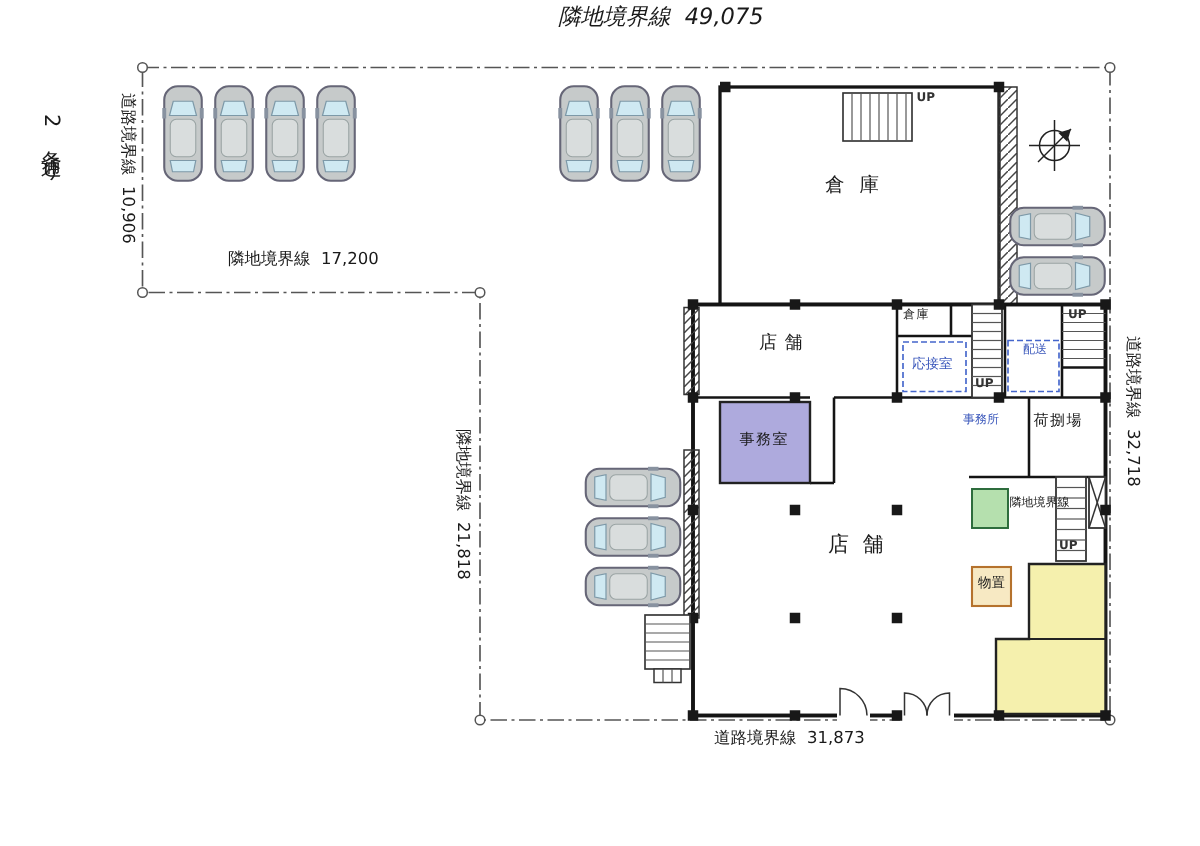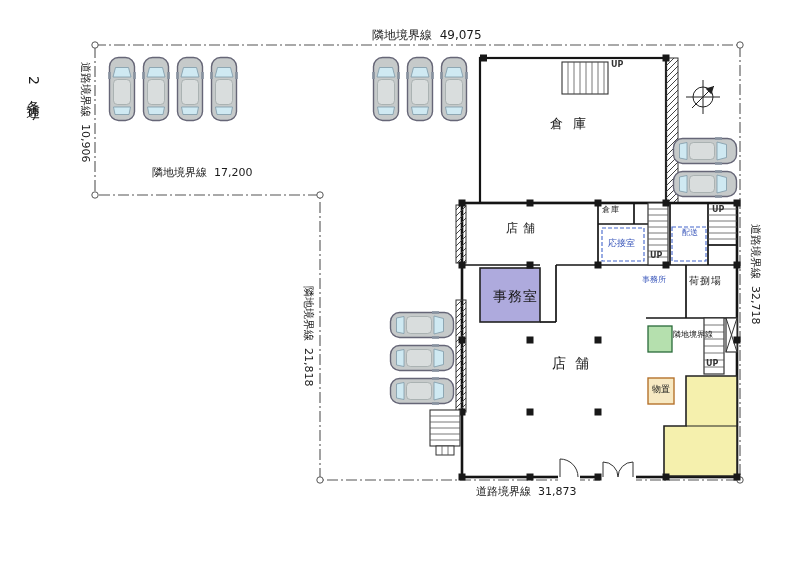--- a/index.html
+++ b/index.html
@@ -203,21 +203,21 @@
     <use href="#car" transform="translate(455,311) rotate(90)"></use>
     <use href="#car" transform="translate(455,344) rotate(90)"></use>
     <use href="#car" transform="translate(455,377) rotate(90)"></use>
   </g>
 </svg>
 
 <div class="lbl" style="left:26px;top:76px;font-size:14px;writing-mode:vertical-rl;letter-spacing:4px;">2条通り</div>
 
 <div class="lbl v" style="left:91px;top:62px;font-size:11px;">道路境界線  10,906</div>
 
-<div class="lbl" style="left:372px;top:29px;font-size:12px;">隣地境界線  49,075</div>
+<div class="lbl" style="left:372px;top:4px;font-size:15px;font-style:italic;">隣地境界線  49,075</div>
 
 <div class="lbl" style="left:152px;top:167px;font-size:11px;">隣地境界線  17,200</div>
 
 <div class="lbl v" style="left:314px;top:286px;font-size:11px;">隣地境界線  21,818</div>
 
 <div class="lbl v" style="left:761px;top:224px;font-size:11px;">道路境界線  32,718</div>
 
 <div class="lbl" style="left:476px;top:486px;font-size:11px;">道路境界線  31,873</div>
 
 
@@ -225,21 +225,21 @@
 
 <div class="lbl" style="left:506px;top:222px;font-size:12px;letter-spacing:5px;">店舗</div>
 
 <div class="lbl" style="left:602px;top:206px;font-size:8px;letter-spacing:1px;">倉庫</div>
 
 <div class="lbl blue" style="left:608px;top:239px;font-size:9px;">応接室</div>
 
 <div class="lbl blue" style="left:682px;top:229px;font-size:8px;">配送</div>
 <div class="lbl blue" style="left:642px;top:240px;font-size:8px;margin-top:36px;">事務所</div>
 
-<div class="lbl" style="left:493px;top:289px;font-size:14px;letter-spacing:1px;">事務室</div>
+<div class="lbl" style="left:493px;top:289px;font-size:10px;letter-spacing:1px;">事務室</div>
 
 <div class="lbl" style="left:689px;top:276px;font-size:10px;letter-spacing:1px;">荷捌場</div>
 
 <div class="lbl" style="left:673px;top:331px;font-size:8px;">隣地境界線</div>
 
 <div class="lbl" style="left:652px;top:385px;font-size:9px;">物置</div>
 
 <div class="lbl" style="left:552px;top:356px;font-size:14px;letter-spacing:9px;">店舗</div>
 
 <div class="lbl upx" style="left:611px;top:61px;font-size:8px;">UP</div>

